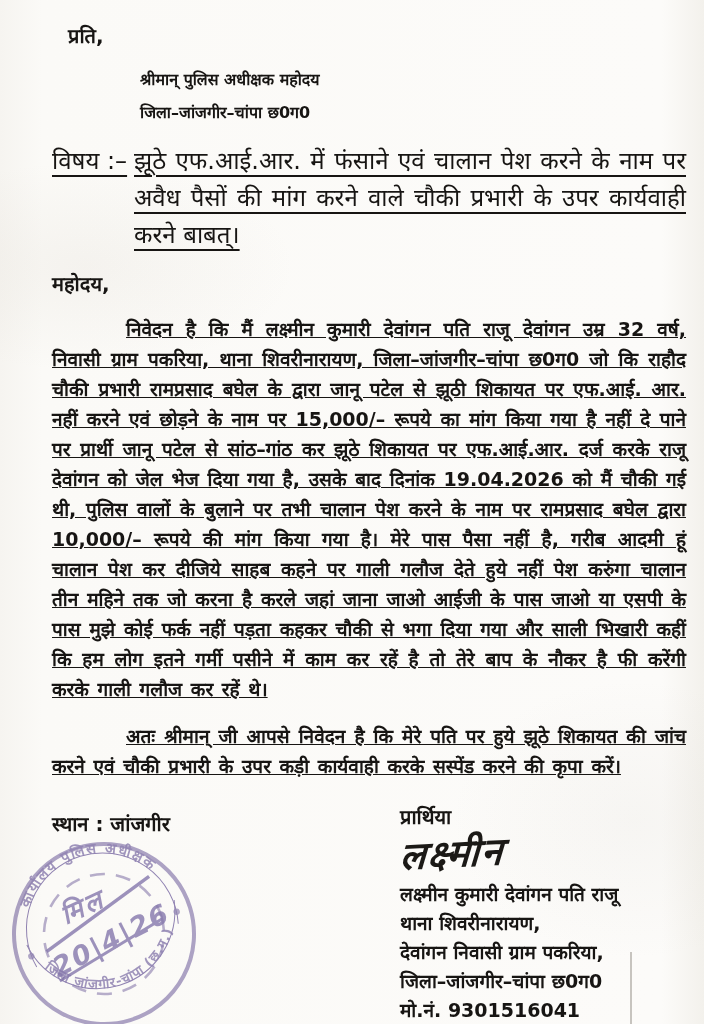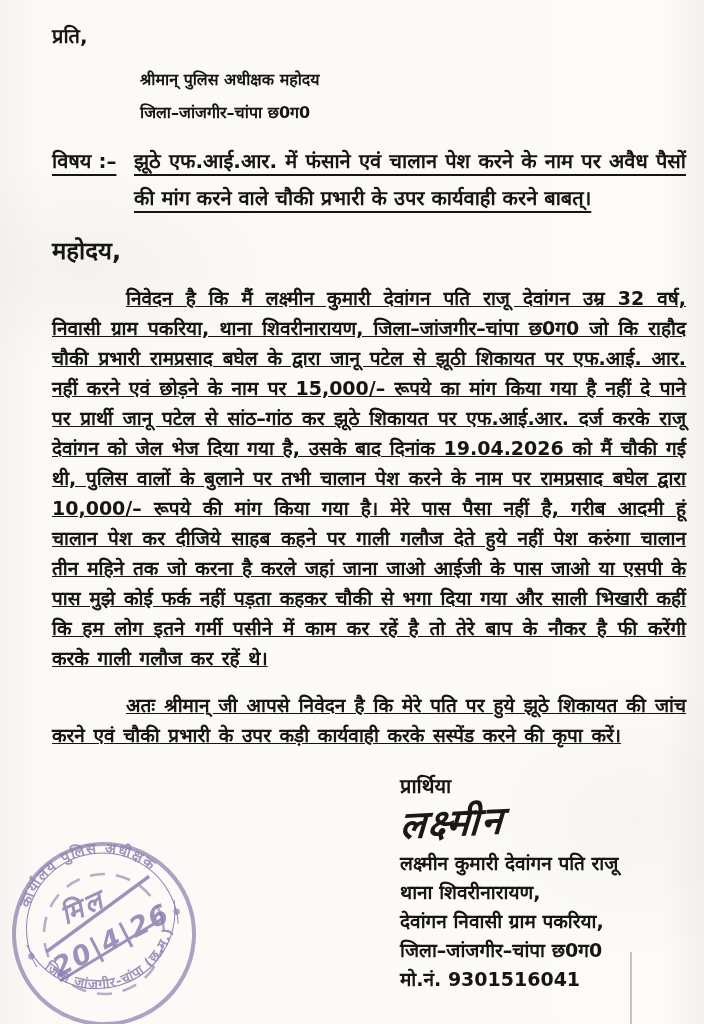--- a/index.html
+++ b/index.html
@@ -21,56 +21,57 @@
 
   .content {
     position: relative;
     padding: 22px 18px 0 52px;
     width: 100%;
   }
 
   .addressee {
     font-size: 20px;
     font-weight: bold;
+    margin-left: 16px;
   }
 
   .recipient {
     margin-left: 88px;
     margin-top: 14px;
     font-size: 16px;
     font-weight: bold;
     line-height: 33px;
   }
 
   .subject {
     position: relative;
     margin-top: 14px;
     padding-left: 82px;
-    font-size: 20px;
-    font-weight: bold;
+    font-size: 24px;
+    font-weight: normal;
     line-height: 37px;
     text-align: justify;
     width: 634px;
   }
   .subject .subject-label {
     position: absolute;
     left: 0; top: 0;
     text-decoration: underline;
     text-decoration-thickness: 2px;
     text-underline-offset: 6px;
   }
   .subject .subject-text {
     text-decoration: underline;
     text-decoration-thickness: 2px;
     text-underline-offset: 6px;
   }
 
   .salutation {
     margin-top: 16px;
-    font-size: 24px;
+    font-size: 20px;
     font-weight: bold;
   }
 
   .body-para {
     width: 634px;
     font-size: 19px;
     font-weight: bold;
     line-height: 30px;
     text-align: justify;
     text-indent: 74px;
@@ -157,20 +158,21 @@
     </div>
 
     <div class="salutation">महोदय,</div>
 
     <div class="body-para">निवेदन है कि मैं लक्ष्मीन कुमारी देवांगन पति राजू देवांगन उम्र 32 वर्ष, निवासी ग्राम पकरिया, थाना शिवरीनारायण, जिला–जांजगीर–चांपा छ0ग0 जो कि राहौद चौकी प्रभारी रामप्रसाद बघेल के द्वारा जानू पटेल से झूठी शिकायत पर एफ.आई. आर. नहीं करने एवं छोड़ने के नाम पर 15,000/– रूपये का मांग किया गया है नहीं दे पाने पर प्रार्थी जानू पटेल से सांठ–गांठ कर झूठे शिकायत पर एफ.आई.आर. दर्ज करके राजू देवांगन को जेल भेज दिया गया है, उसके बाद दिनांक 19.04.2026 को मैं चौकी गई थी, पुलिस वालों के बुलाने पर तभी चालान पेश करने के नाम पर रामप्रसाद बघेल द्वारा 10,000/– रूपये की मांग किया गया है। मेरे पास पैसा नहीं है, गरीब आदमी हूं चालान पेश कर दीजिये साहब कहने पर गाली गलौज देते हुये नहीं पेश करुंगा चालान तीन महिने तक जो करना है करले जहां जाना जाओ आईजी के पास जाओ या एसपी के पास मुझे कोई फर्क नहीं पड़ता कहकर चौकी से भगा दिया गया और साली भिखारी कहीं कि हम लोग इतने गर्मी पसीने में काम कर रहें है तो तेरे बाप के नौकर है फी करेंगी करके गाली गलौज कर रहें थे।</div>
 
     <div class="body-para">अतः श्रीमान् जी आपसे निवेदन है कि मेरे पति पर हुये झूठे शिकायत की जांच करने एवं चौकी प्रभारी के उपर कड़ी कार्यवाही करके सस्पेंड करने की कृपा करें।</div>
 
     <div class="footer-row">
       <div class="place-date">
+        <div>स्थान : जांजगीर</div>
       </div>
 
       <div class="sig-block">
         <div class="sig-title">प्रार्थिया</div>
         <span class="sig-script">लक्ष्मीन</span>
         <div class="sig-lines">
           <div>लक्ष्मीन कुमारी देवांगन पति राजू</div>
           <div>थाना शिवरीनारायण,</div>
           <div>देवांगन निवासी ग्राम पकरिया,</div>
           <div>जिला–जांजगीर–चांपा छ0ग0</div>

